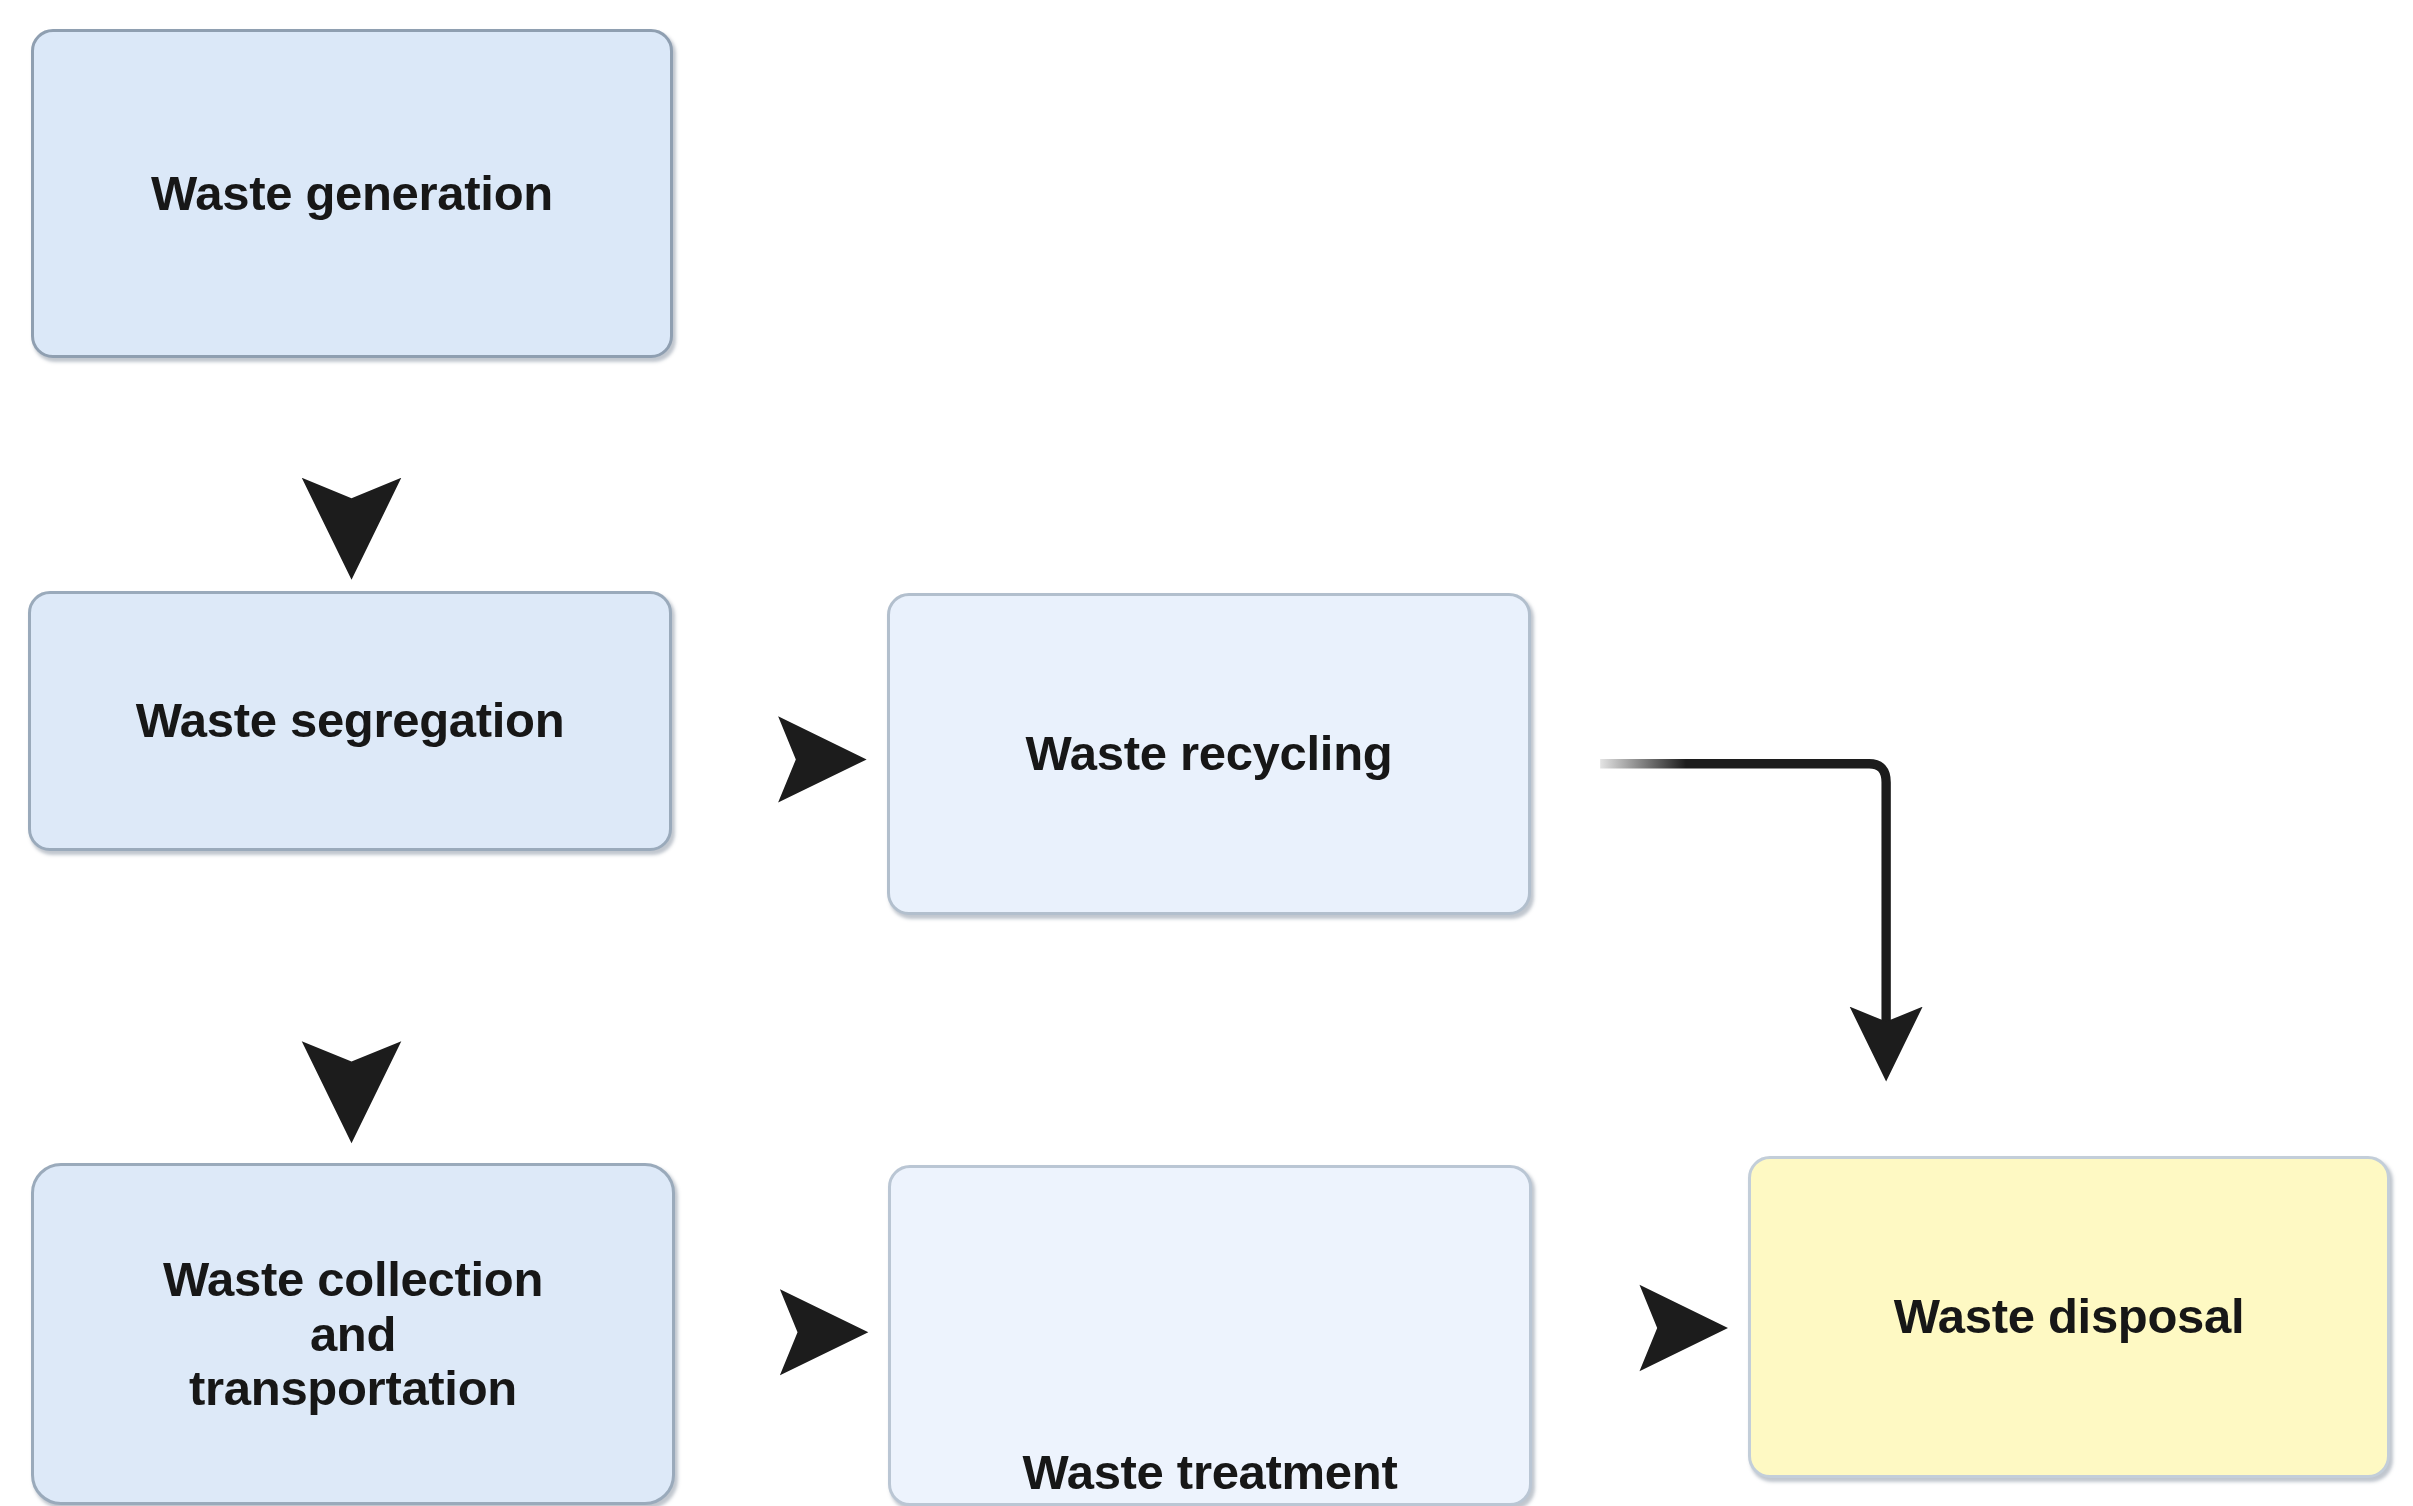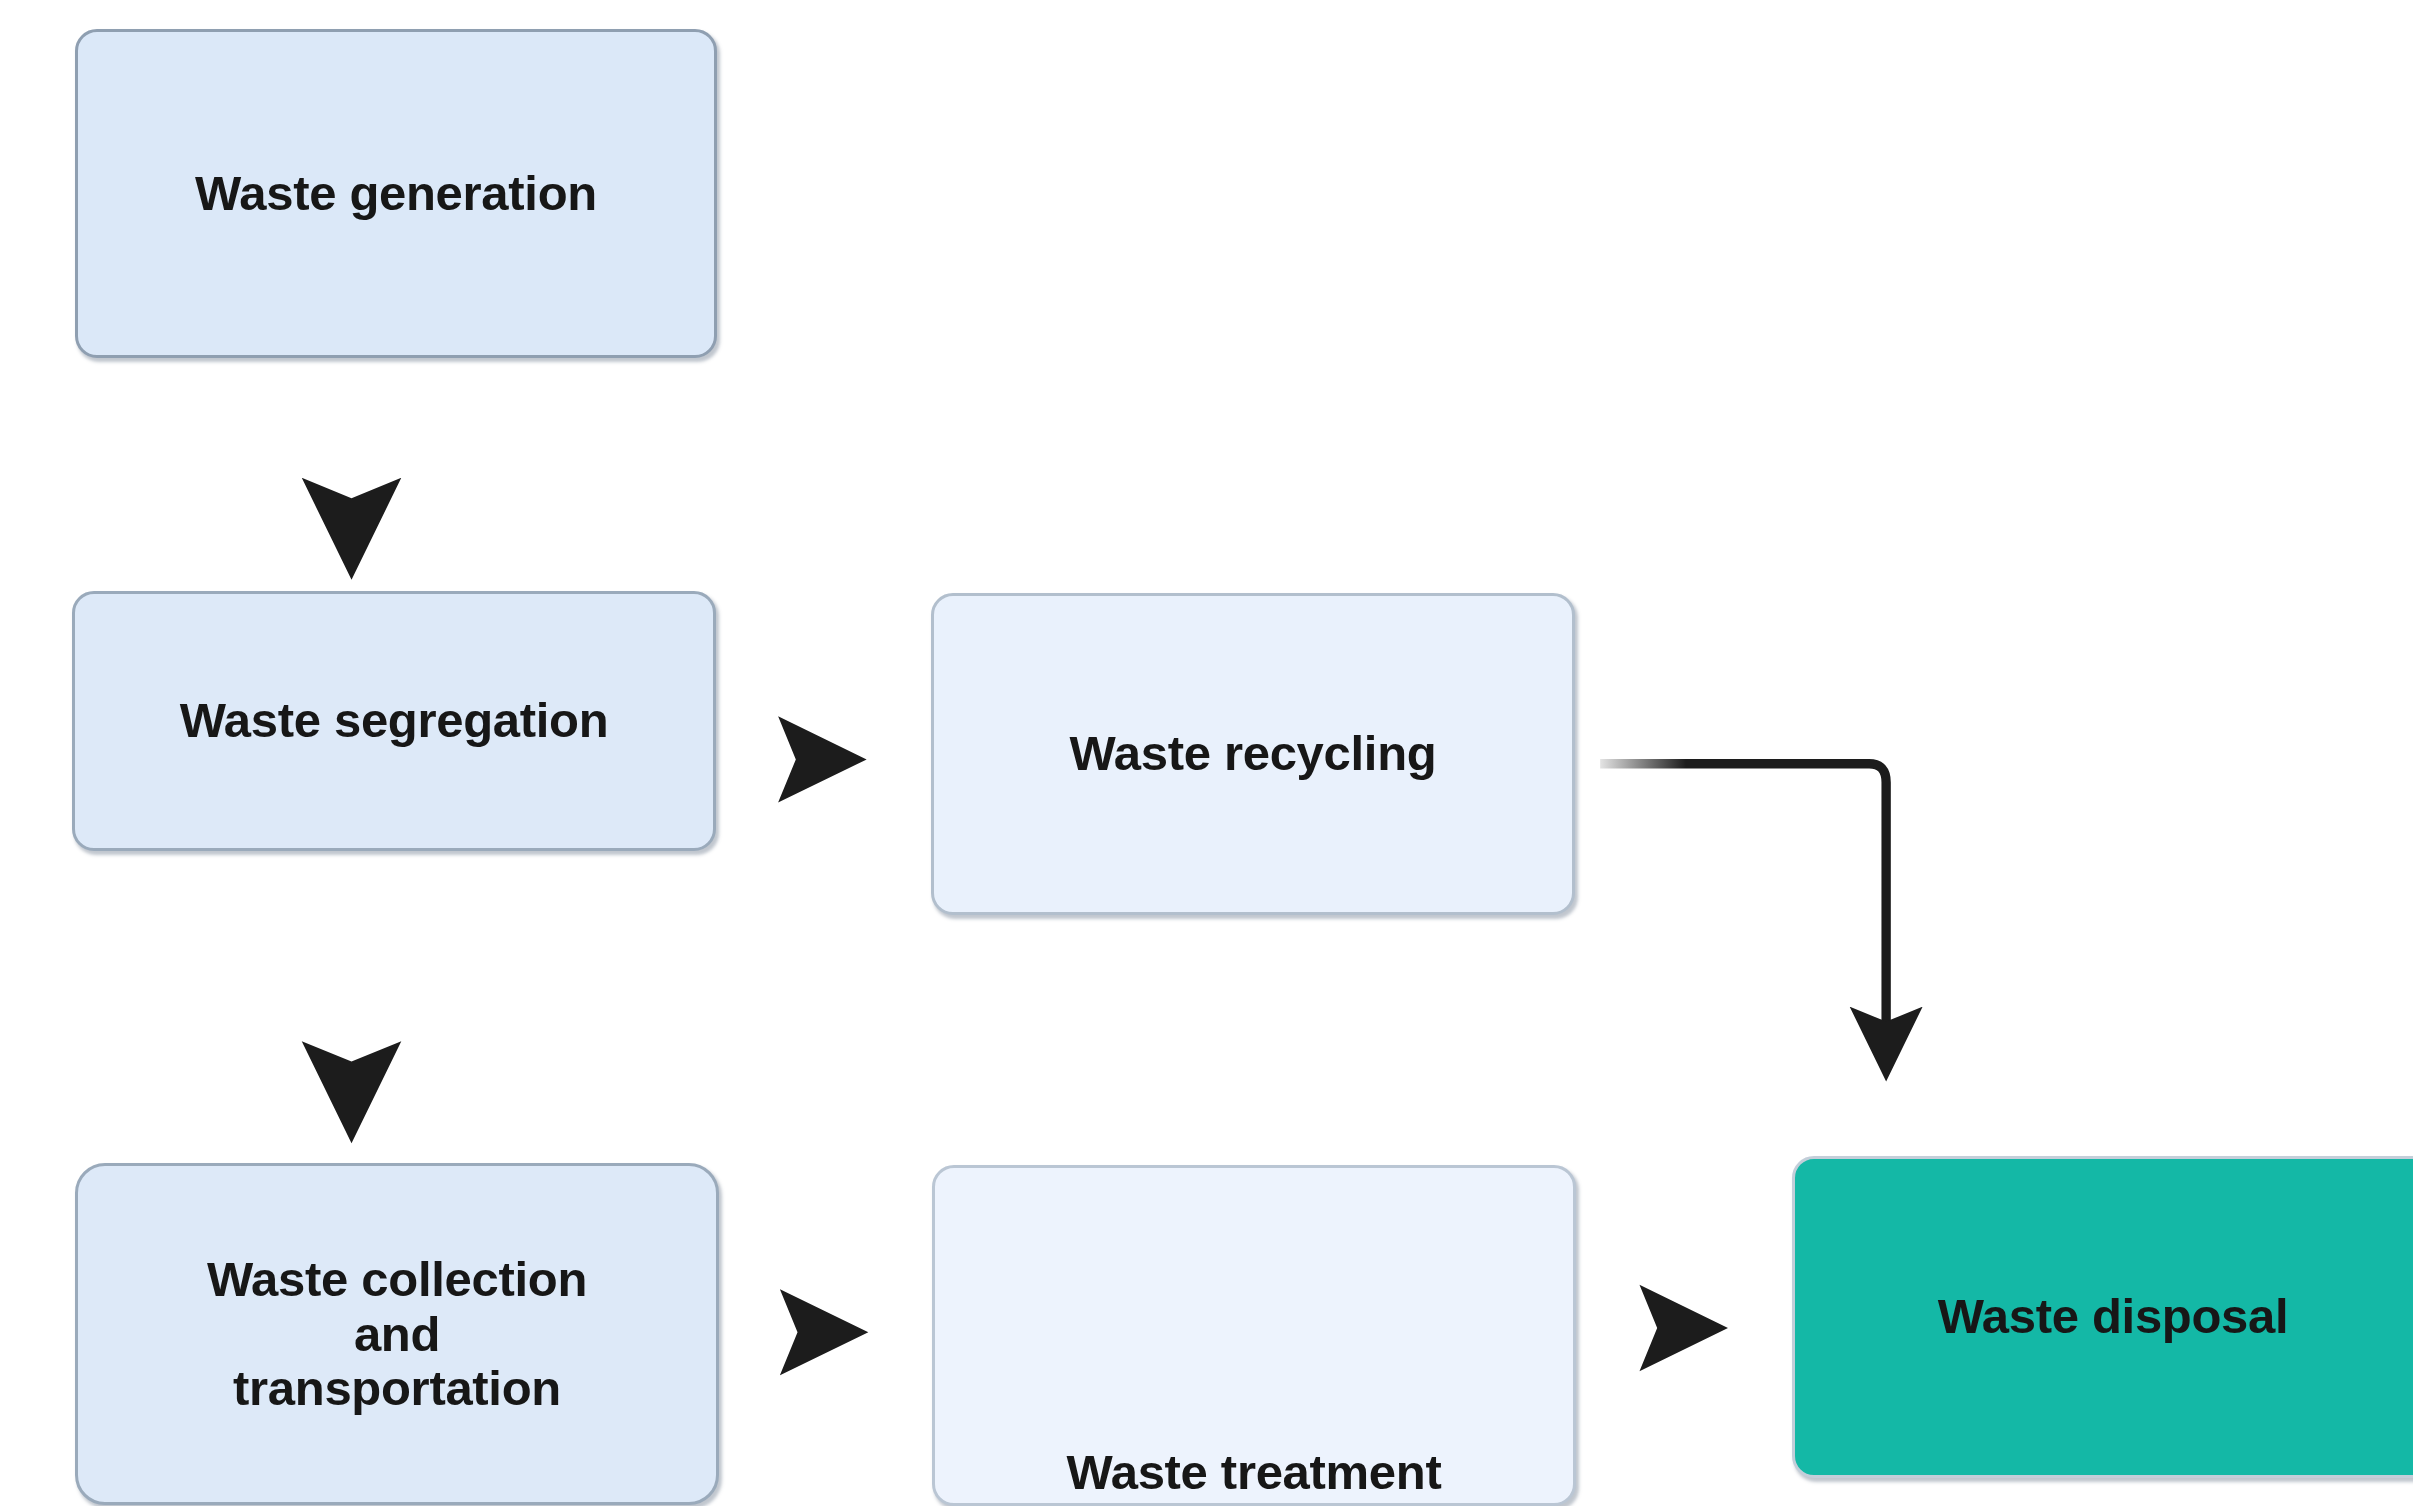--- a/index.html
+++ b/index.html
@@ -30,21 +30,20 @@
     position: absolute;
     box-sizing: border-box;
     display: flex;
     align-items: center;
     justify-content: center;
     text-align: center;
     border-radius: 22px;
     border: 3.4px solid #b9c4d2;
     background: #eef4fd;
     box-shadow: 2.6px 3.4px 3.4px rgba(90,105,125,0.38);
-    margin-left: 44px;
   }
   .node .label {
     font-family: "Liberation Sans", sans-serif;
     font-weight: bold;
     font-size: 49px;
     line-height: 1.22;
     color: #171717;
     letter-spacing: -0.3px;
     padding: 0 22px;
     white-space: pre-line;
@@ -73,21 +72,21 @@
     border-radius: 30px;
   }
   #node-treatment {
     left: 888px; top: 1165px; width: 644px; height: 341px;
     background: #edf3fd;
     border-color: #bac6d4;
     align-items: flex-end;
   }
   #node-disposal {
     left: 1748px; top: 1156px; width: 642px; height: 322px;
-    background: #14b8a6;
+    background: #fef9c3;
     border-color: #c3ced9;
   }
   #node-collection .label { line-height: 1.12; }
 </style>
 </head>
 <body>
 
 <div id="canvas">
 
   <svg id="edges" viewBox="0 0 2835 1770" width="2413" height="1507" xmlns="http://www.w3.org/2000/svg">

